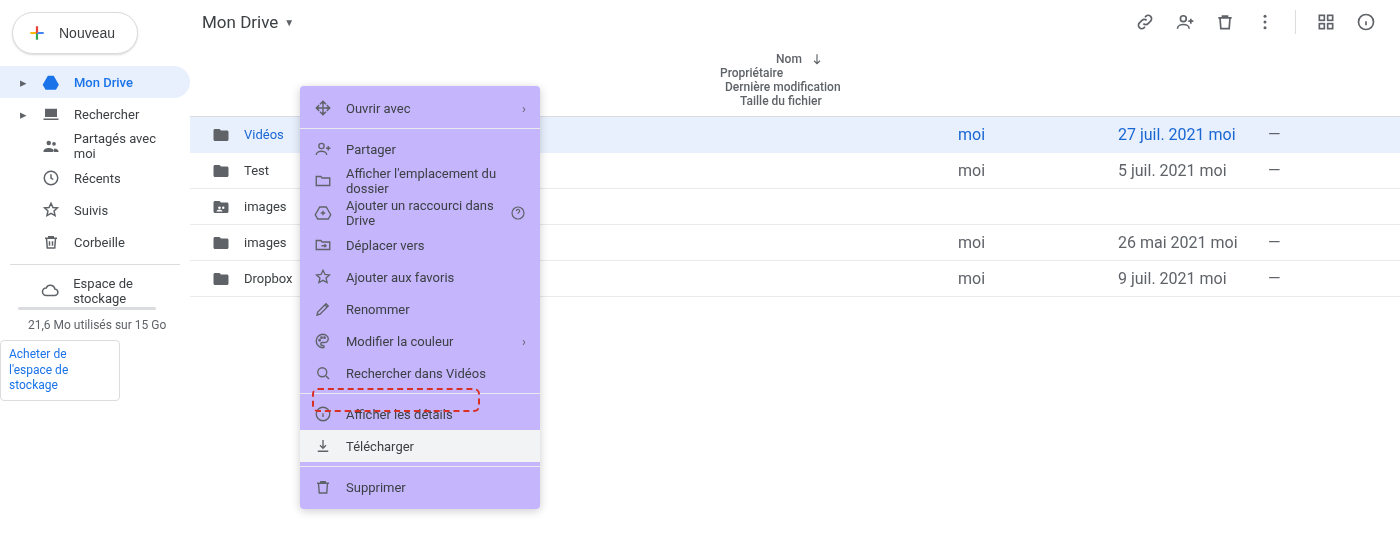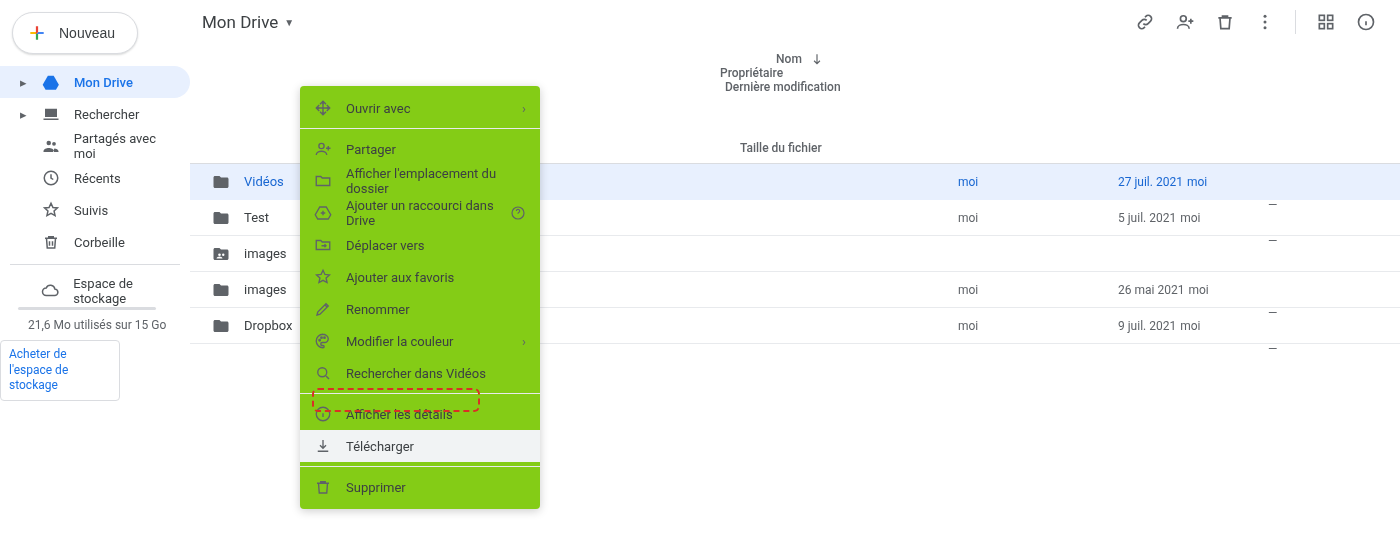--- a/index.html
+++ b/index.html
@@ -21,30 +21,30 @@
   .main { flex: 1; display: flex; flex-direction: column; }
   .header { display: flex; align-items: center; justify-content: space-between; padding: 10px 24px 10px 12px; }
   .title-wrap { display: flex; align-items: center; gap: 6px; cursor: pointer; }
   .title { font-size: 17px; color: #3c4043; }
   .hdr-icons { display: flex; align-items: center; gap: 20px; color: #5f6368; }
   .hdr-sep { width: 1px; height: 24px; background: #dadce0; }
   .thead { display: flex; align-items: center; padding: 8px 12px 8px 22px; border-bottom: 1px solid #dadce0; color: #5f6368; font-size: 12px; font-weight: 500; flex-direction: column; }
   .col-name { flex: 1; display: flex; align-items: center; gap: 8px; }
   .col-owner { width: 160px; }
   .col-mod { width: 150px; }
-  .col-size { width: 120px; margin-top: 47px; }
+  .col-size { width: 120px; }
   .row { display: flex; align-items: center; padding: 0 12px 0 22px; height: 36px; font-size: 13px; border-bottom: 1px solid #e8eaed; }
   .row.selected { background: #e8f0fe; color: #1967d2; border-bottom-color: #e8f0fe; }
   .row .col-name { display: flex; align-items: center; gap: 14px; }
   .folder-icon { width: 18px; height: 18px; color: #5f6368; }
   .row.selected .folder-icon { color: #5f6368; }
-  .row .col-owner, .row .col-mod, .row .col-size { color: #5f6368; font-size: 12px; }
+  .row .col-owner, .row .col-mod, .row .col-size { color: #5f6368; font-size: 16px; }
   .row.selected .col-owner, .row.selected .col-mod { color: #1967d2; }
   .mod-by { margin-left: 4px; }
-  .context-menu { position: absolute; top: 86px; left: 300px; width: 240px; background: #84cc16; border-radius: 4px; box-shadow: 0 2px 10px rgba(0,0,0,.2); padding: 6px 0; z-index: 100; }
+  .context-menu { position: absolute; top: 86px; left: 300px; width: 240px; background: #c4b5fd; border-radius: 4px; box-shadow: 0 2px 10px rgba(0,0,0,.2); padding: 6px 0; z-index: 100; }
   .cm-item { display: flex; align-items: center; gap: 14px; padding: 6px 14px; font-size: 13px; color: #3c4043; cursor: pointer; height: 32px; }
   .cm-item.hover { background: #f1f3f4; }
   .cm-icon { width: 18px; height: 18px; color: #5f6368; flex-shrink: 0; display:flex; align-items:center; justify-content:center; }
   .cm-sep { border: none; border-top: 1px solid #e8eaed; margin: 4px 0; }
   .cm-right { margin-left: auto; color: #5f6368; }
   .highlight-box { position: absolute; border: 2px dashed #d93025; border-radius: 6px; pointer-events: none; z-index: 110; }
   svg { display: block; }
   .section-gap { height: 36px; }
 </style>
 </head>

